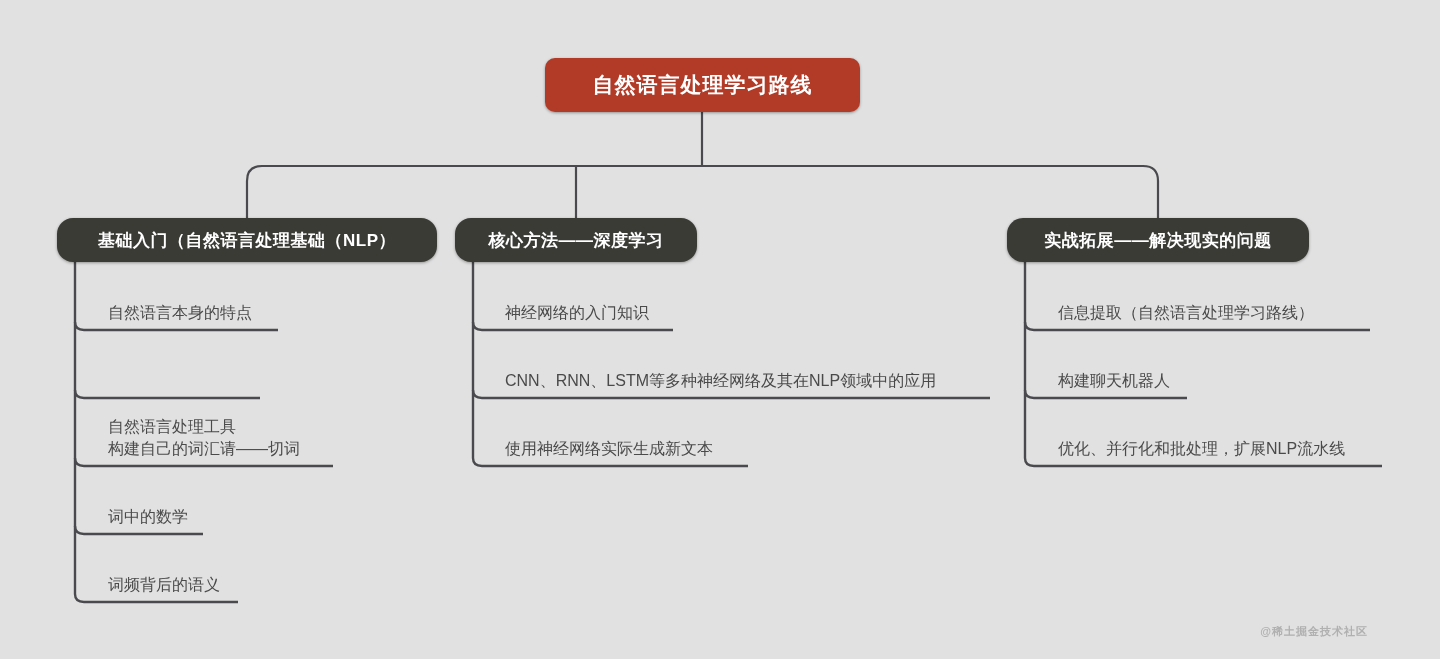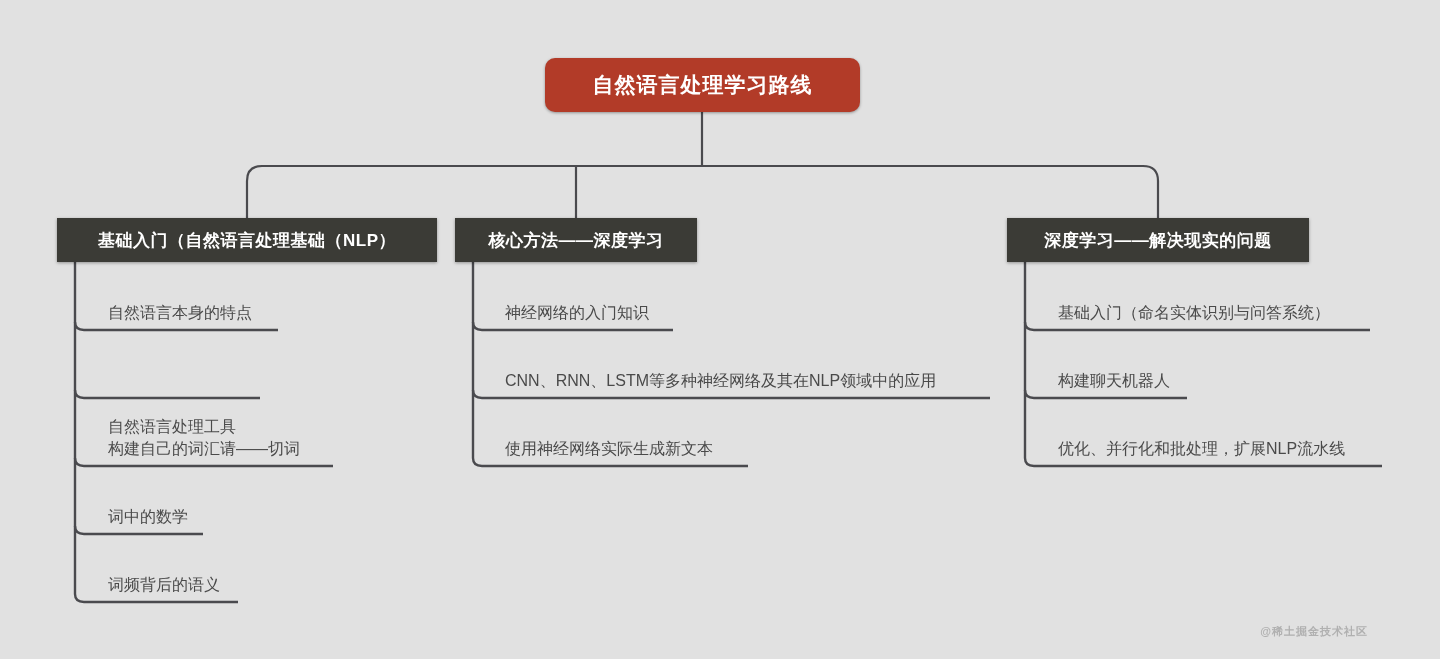--- a/index.html
+++ b/index.html
@@ -44,21 +44,21 @@
     color:var(--root-text);
     border-radius:10px;
     font-size:21px;font-weight:bold;
     letter-spacing:1px;
     box-shadow:0 1px 3px rgba(0,0,0,.35);
   }
   .node.branch{
     top:218px;height:44px;
     background:var(--branch-bg);
     color:var(--branch-text);
-    border-radius:0;
+    border-radius:16px;
     font-size:17px;font-weight:600;
     letter-spacing:.5px;
     box-shadow:0 1px 3px rgba(0,0,0,.35);
   }
   .node.branch.b1{left:57px;width:380px;}
   .node.branch.b2{left:455px;width:242px;}
   .node.branch.b3{left:1007px;width:302px;}
   .leaf{
     position:absolute;
     z-index:2;
@@ -101,31 +101,31 @@
 
     <path stroke-width="2.4" d="M1025,260 V458 Q1025,466 1034,466 H1382"></path>
     <path stroke-width="2.4" d="M1025,322 Q1025,330 1034,330 H1370"></path>
     <path stroke-width="2.4" d="M1025,390 Q1025,398 1034,398 H1187"></path>
   </svg>
 
   <div class="node root">自然语言处理学习路线</div>
 
   <div class="node branch b1">基础入门（自然语言处理基础（NLP）</div>
   <div class="node branch b2">核心方法——深度学习</div>
-  <div class="node branch b3">深度学习——解决现实的问题</div>
+  <div class="node branch b3">实战拓展——解决现实的问题</div>
 
   <div class="leaf" style="left:108px;top:302px;">自然语言本身的特点</div>
   <div class="leaf" style="left:108px;top:370px;margin-top:46px;">自然语言处理工具</div>
   <div class="leaf" style="left:108px;top:438px;">构建自己的词汇请——切词</div>
   <div class="leaf" style="left:108px;top:506px;">词中的数学</div>
   <div class="leaf" style="left:108px;top:574px;">词频背后的语义</div>
 
   <div class="leaf" style="left:505px;top:302px;">神经网络的入门知识</div>
   <div class="leaf" style="left:505px;top:438px;">使用神经网络实际生成新文本</div>
   <div class="leaf" style="left:505px;top:370px;">CNN、RNN、LSTM等多种神经网络及其在NLP领域中的应用</div>
 
-  <div class="leaf" style="left:1058px;top:302px;">基础入门（命名实体识别与问答系统）</div>
+  <div class="leaf" style="left:1058px;top:302px;">信息提取（自然语言处理学习路线）</div>
   <div class="leaf" style="left:1058px;top:370px;">构建聊天机器人</div>
   <div class="leaf" style="left:1058px;top:438px;">优化、并行化和批处理，扩展NLP流水线</div>
 
   <div class="watermark">@稀土掘金技术社区</div>
 
 </div>
 
 </body></html>

